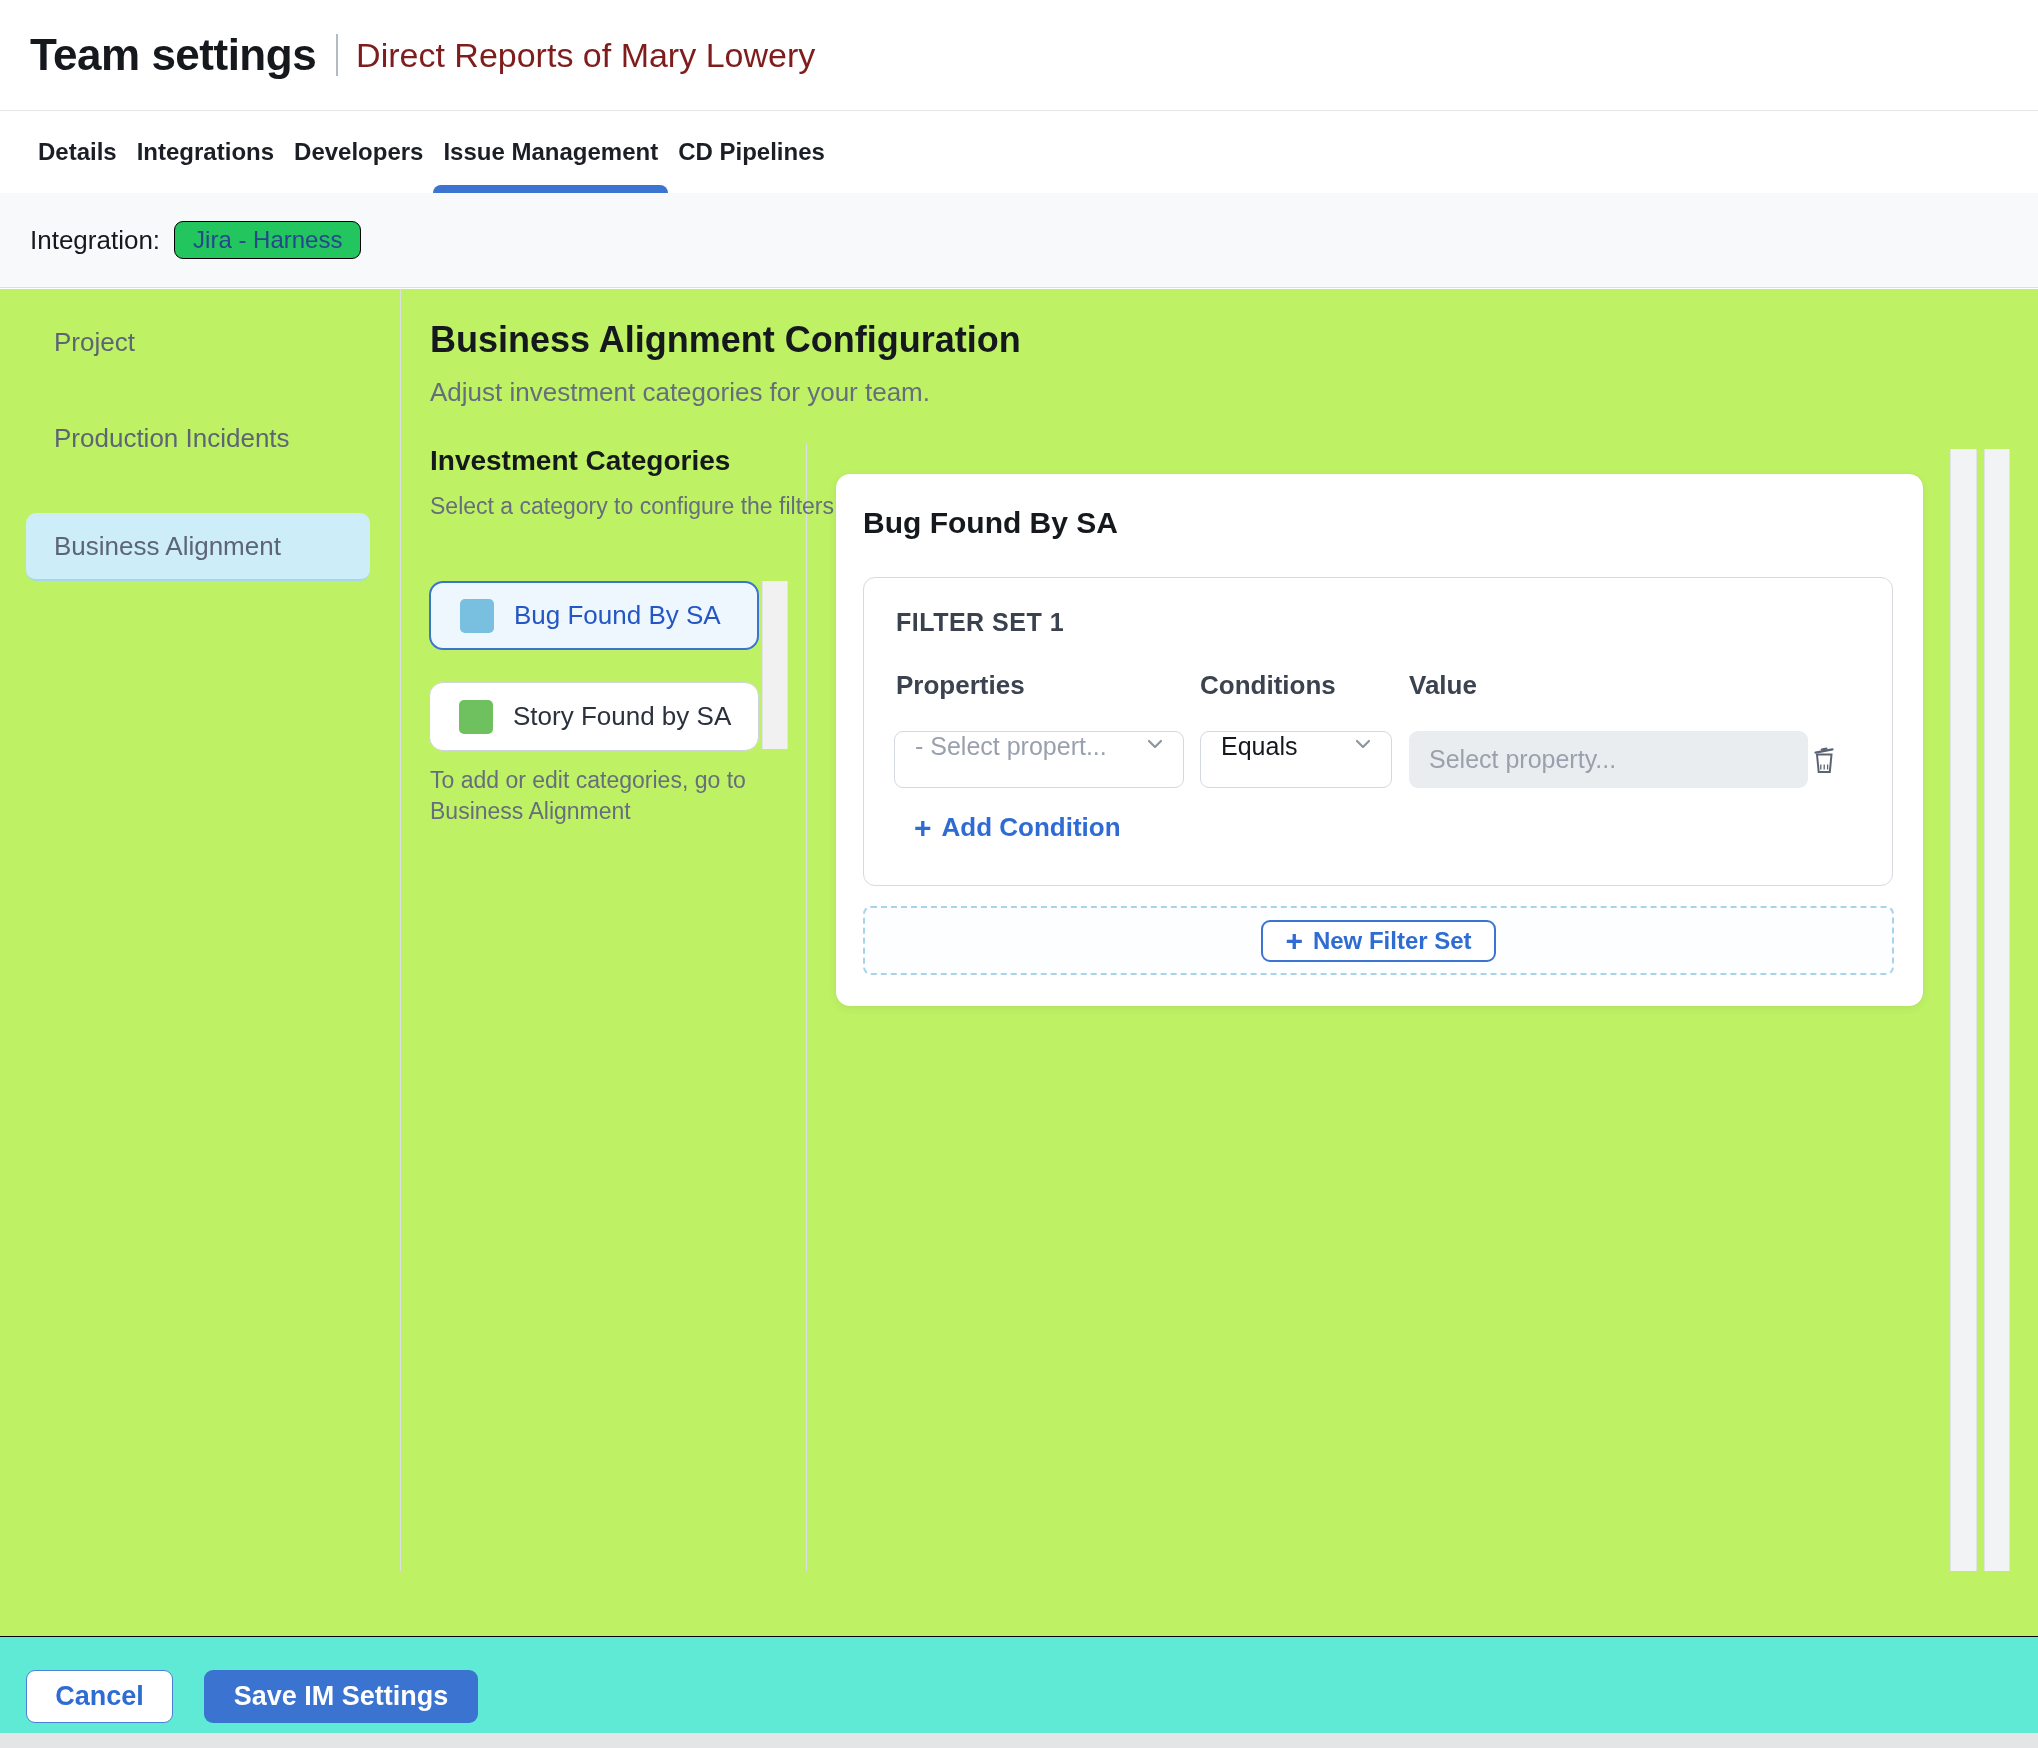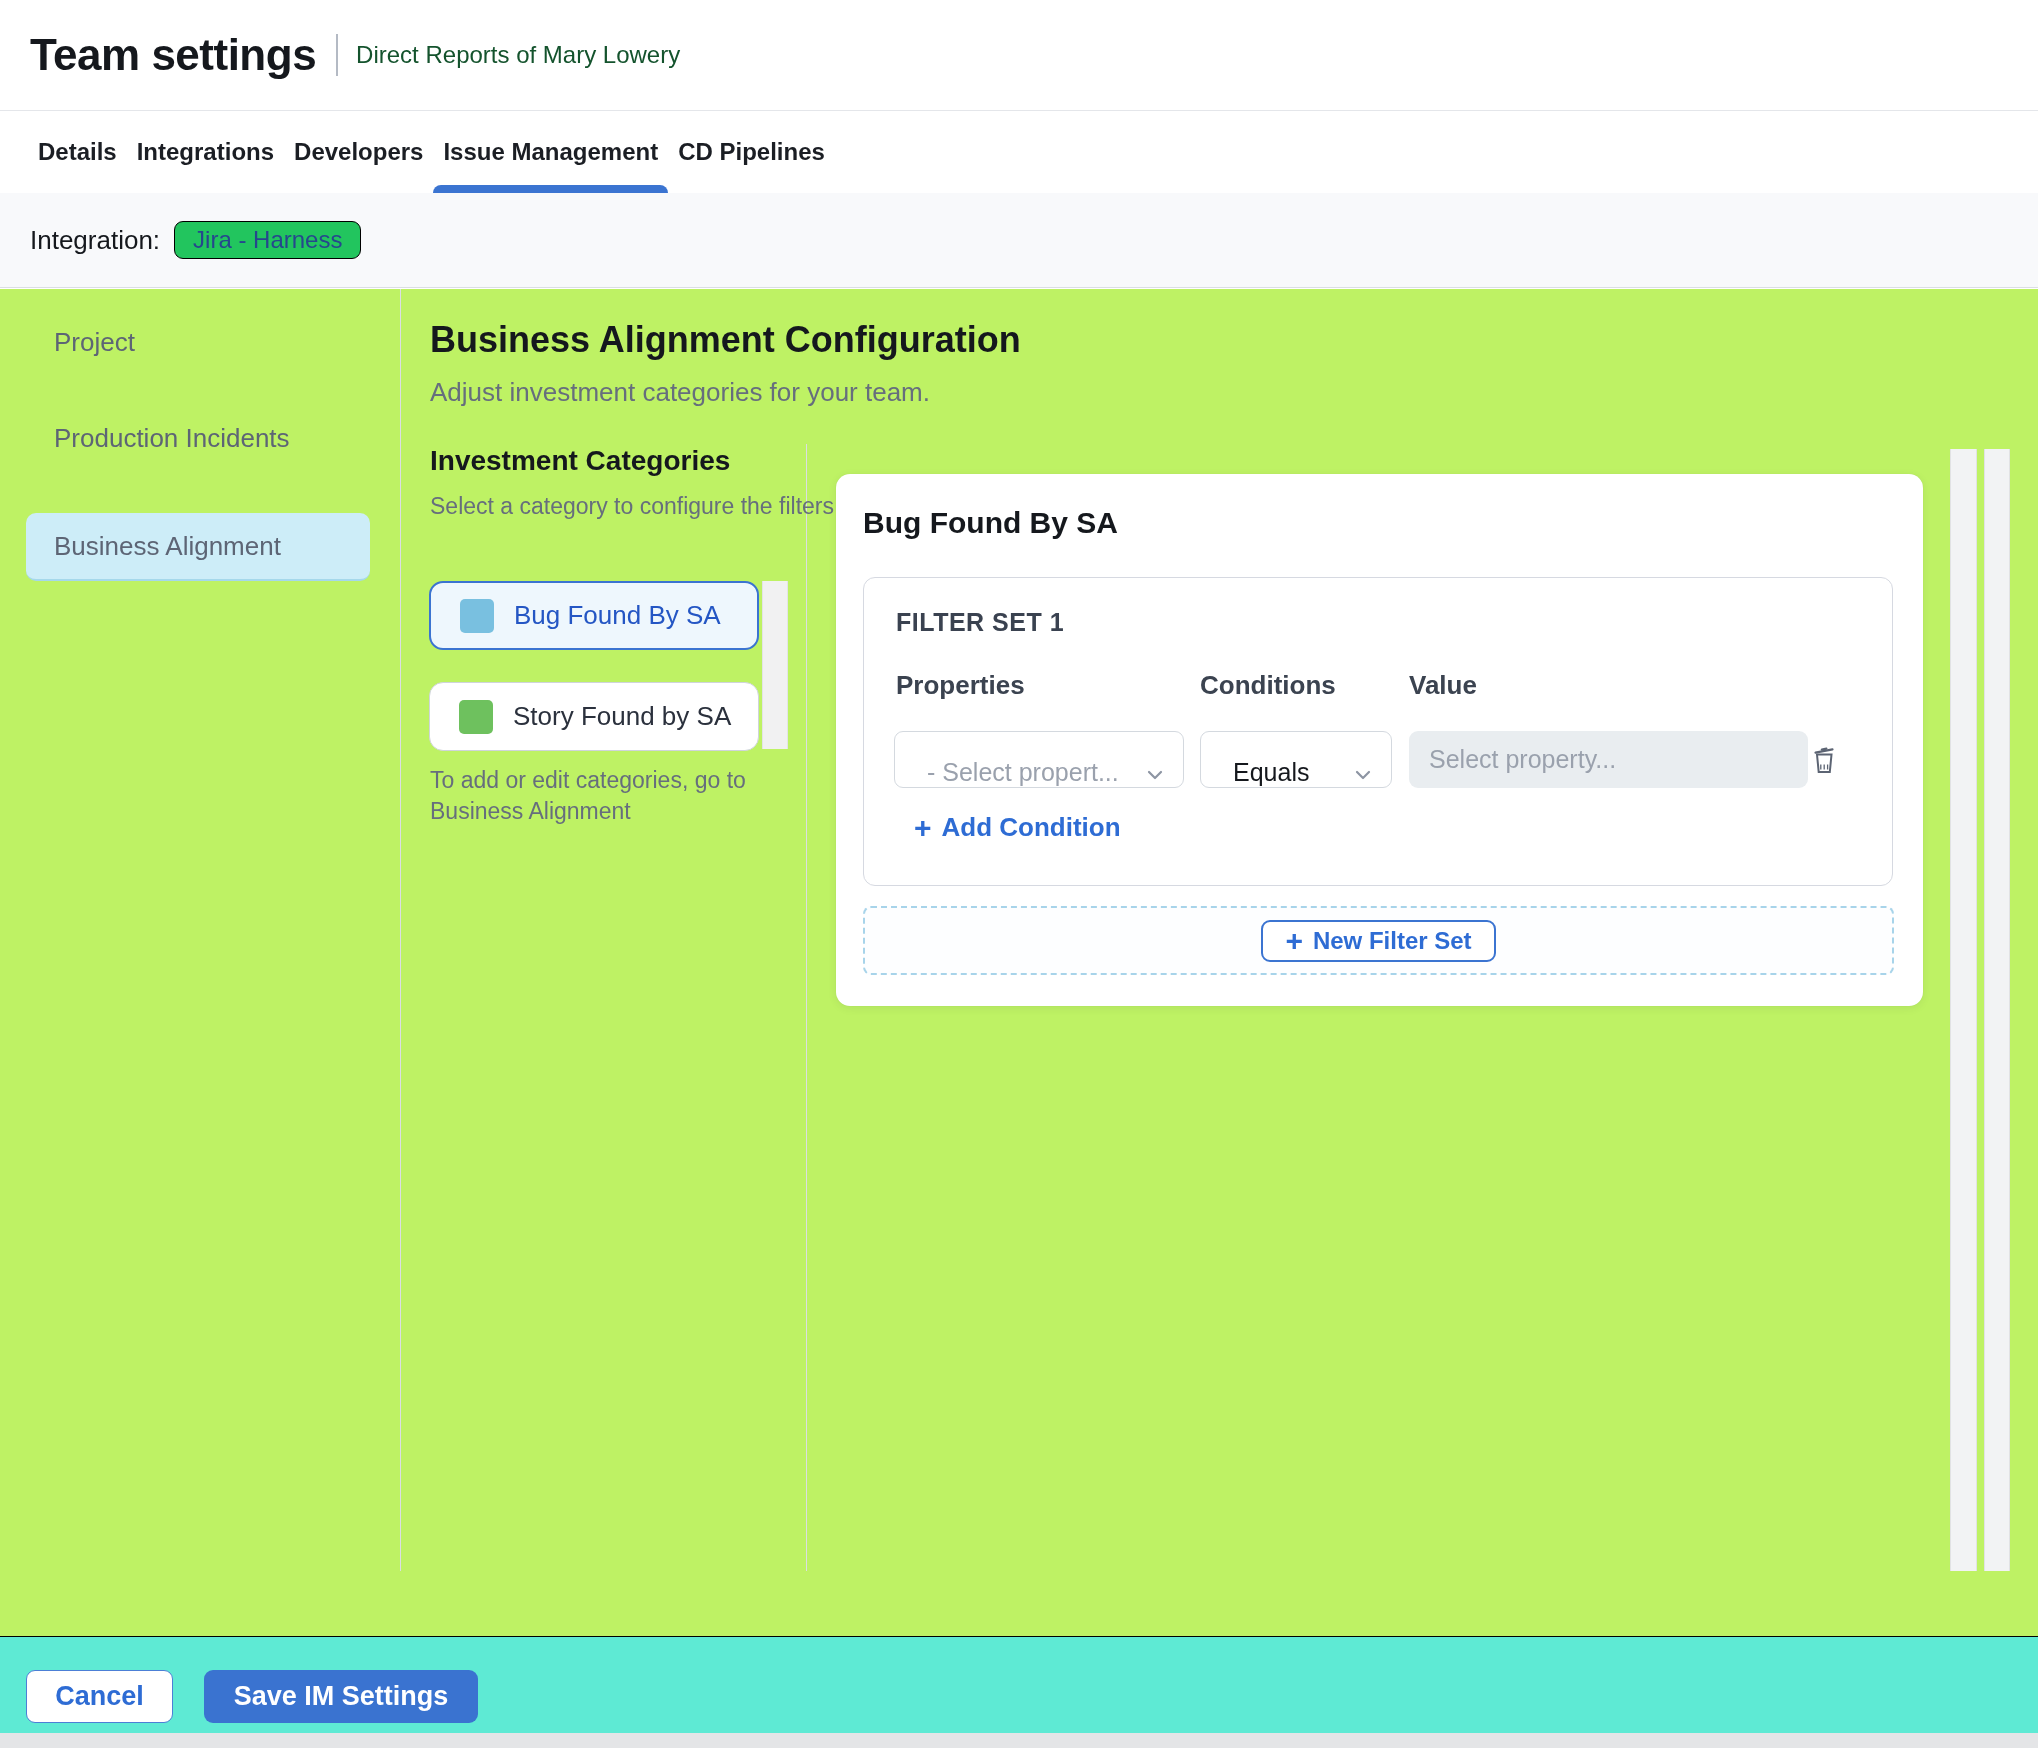--- a/index.html
+++ b/index.html
@@ -3,21 +3,21 @@
 <meta charset="utf-8">
 <style>
   * { box-sizing: border-box; margin: 0; padding: 0; }
   body { background:#fff; font-family:"Liberation Sans","DejaVu Sans",sans-serif; }
   .page { position:relative; width:2038px; height:1748px; background:#fff; overflow:hidden; color:#1b1f27; }
 
   
   .header { position:absolute; top:0; left:0; width:100%; height:110px; background:#fff; display:flex; align-items:center; padding-left:30px; }
   .page-title { font-size:44px; font-weight:700; color:#15181d; letter-spacing:-0.5px; }
   .title-divider { width:2px; height:42px; background:#b4bac4; margin:0 18px 0 20px; }
-  .page-subtitle { font-size:24px; color:#14532d; }
+  .page-subtitle { font-size:34px; color:#7f1d1d; }
 
   
   .tabbar { position:absolute; top:110px; left:0; width:100%; height:83px; background:#fff; border-top:1px solid #e4e6ea; display:flex; align-items:stretch; padding-left:28px; }
   .tab { position:relative; display:flex; align-items:center; padding:0 10px; font-size:24px; font-weight:600; color:#1b1e24; cursor:pointer; white-space:nowrap; }
   .tab.active::after { content:""; position:absolute; left:0; right:0; bottom:0; height:8px; background:#3b74d1; border-radius:8px 8px 0 0; }
 
   
   .integration-row { position:absolute; top:193px; left:0; width:100%; height:95px; background:#f8f9fb; border-bottom:1px solid #dbdee3; display:flex; align-items:center; padding-left:30px; }
   .integration-label { font-size:26px; color:#15181d; }
   .integration-chip { margin-left:14px; height:38px; display:inline-flex; align-items:center; padding:0 18px; background:#22c55e; border:1px solid #000000; border-radius:9px; font-size:24px; color:#26478d; }
@@ -47,21 +47,21 @@
   .cat-scroll { position:absolute; left:762px; top:292px; width:26px; height:168px; background:#f1f1f2; border-left:1px solid #e3e4e6; border-right:1px solid #e3e4e6; }
   .cat-note { position:absolute; left:430px; top:476px; width:400px; font-size:23px; line-height:31px; color:#666e7d; }
 
   
   .card { position:absolute; left:836px; top:185px; width:1087px; height:532px; background:#fff; border-radius:14px; box-shadow:0 2px 10px rgba(20,30,50,0.07), 0 0 1px rgba(20,30,50,0.1); }
   .card-title { position:absolute; left:27px; top:32px; font-size:30px; font-weight:700; color:#15181d; }
   .filter-box { position:absolute; left:27px; top:103px; width:1030px; height:309px; border:1px solid #d6d9e1; border-radius:12px; background:#fff; }
   .fs-label { position:absolute; left:32px; top:30px; font-size:25px; font-weight:700; letter-spacing:0.5px; color:#3a4250; }
   .col-head { position:absolute; top:92px; font-size:26px; font-weight:700; color:#3b4350; }
   .col-head.c0 { left:32px; } .col-head.c1 { left:336px; } .col-head.c2 { left:545px; }
-  .select { position:absolute; top:153px; height:57px; background:#fff; border:1px solid #d4d9df; border-radius:9px; display:flex; align-items:flex-end; padding:0 16px 0 32px; cursor:pointer; }
+  .select { position:absolute; top:153px; height:57px; background:#fff; border:1px solid #d4d9df; border-radius:9px; display:flex; align-items:flex-start; padding:0 16px 0 20px; cursor:pointer; }
   .select .sel-text { flex:1; font-size:25px; white-space:nowrap; overflow:hidden; }
   .select.s0 { left:30px; width:290px; } .select.s0 .sel-text { color:#9aa1ad; }
   .select.s1 { left:336px; width:192px; } .select.s1 .sel-text { color:#15181d; }
   .value-input { position:absolute; left:545px; top:153px; width:399px; height:57px; background:#e9edf0; border:none; border-radius:9px; padding:0 20px; font-size:25px; color:#3b4350; font-family:"Liberation Sans","DejaVu Sans",sans-serif; }
   .value-input::placeholder { color:#9aa1ad; opacity:1; }
   .trash-btn { position:absolute; left:940px; top:162px; width:40px; height:40px; display:flex; align-items:center; justify-content:center; cursor:pointer; background:none; border:none; }
   .add-cond { position:absolute; left:50px; top:234px; display:flex; align-items:center; gap:10px; font-size:26px; font-weight:700; color:#2e6cd4; cursor:pointer; }
   .plus-glyph { font-size:30px; font-weight:700; line-height:1; }
   .dashed-zone { position:absolute; left:27px; top:432px; width:1031px; height:69px; border:2px dashed #a8d4ea; border-radius:8px; background:#fdfeff; display:flex; align-items:center; justify-content:center; }
   .new-fs-btn { display:flex; align-items:center; gap:10px; height:42px; padding:0 22px; background:#fff; border:2px solid #3b74d1; border-radius:9px; font-size:24px; font-weight:700; color:#2e6cd4; cursor:pointer; }

